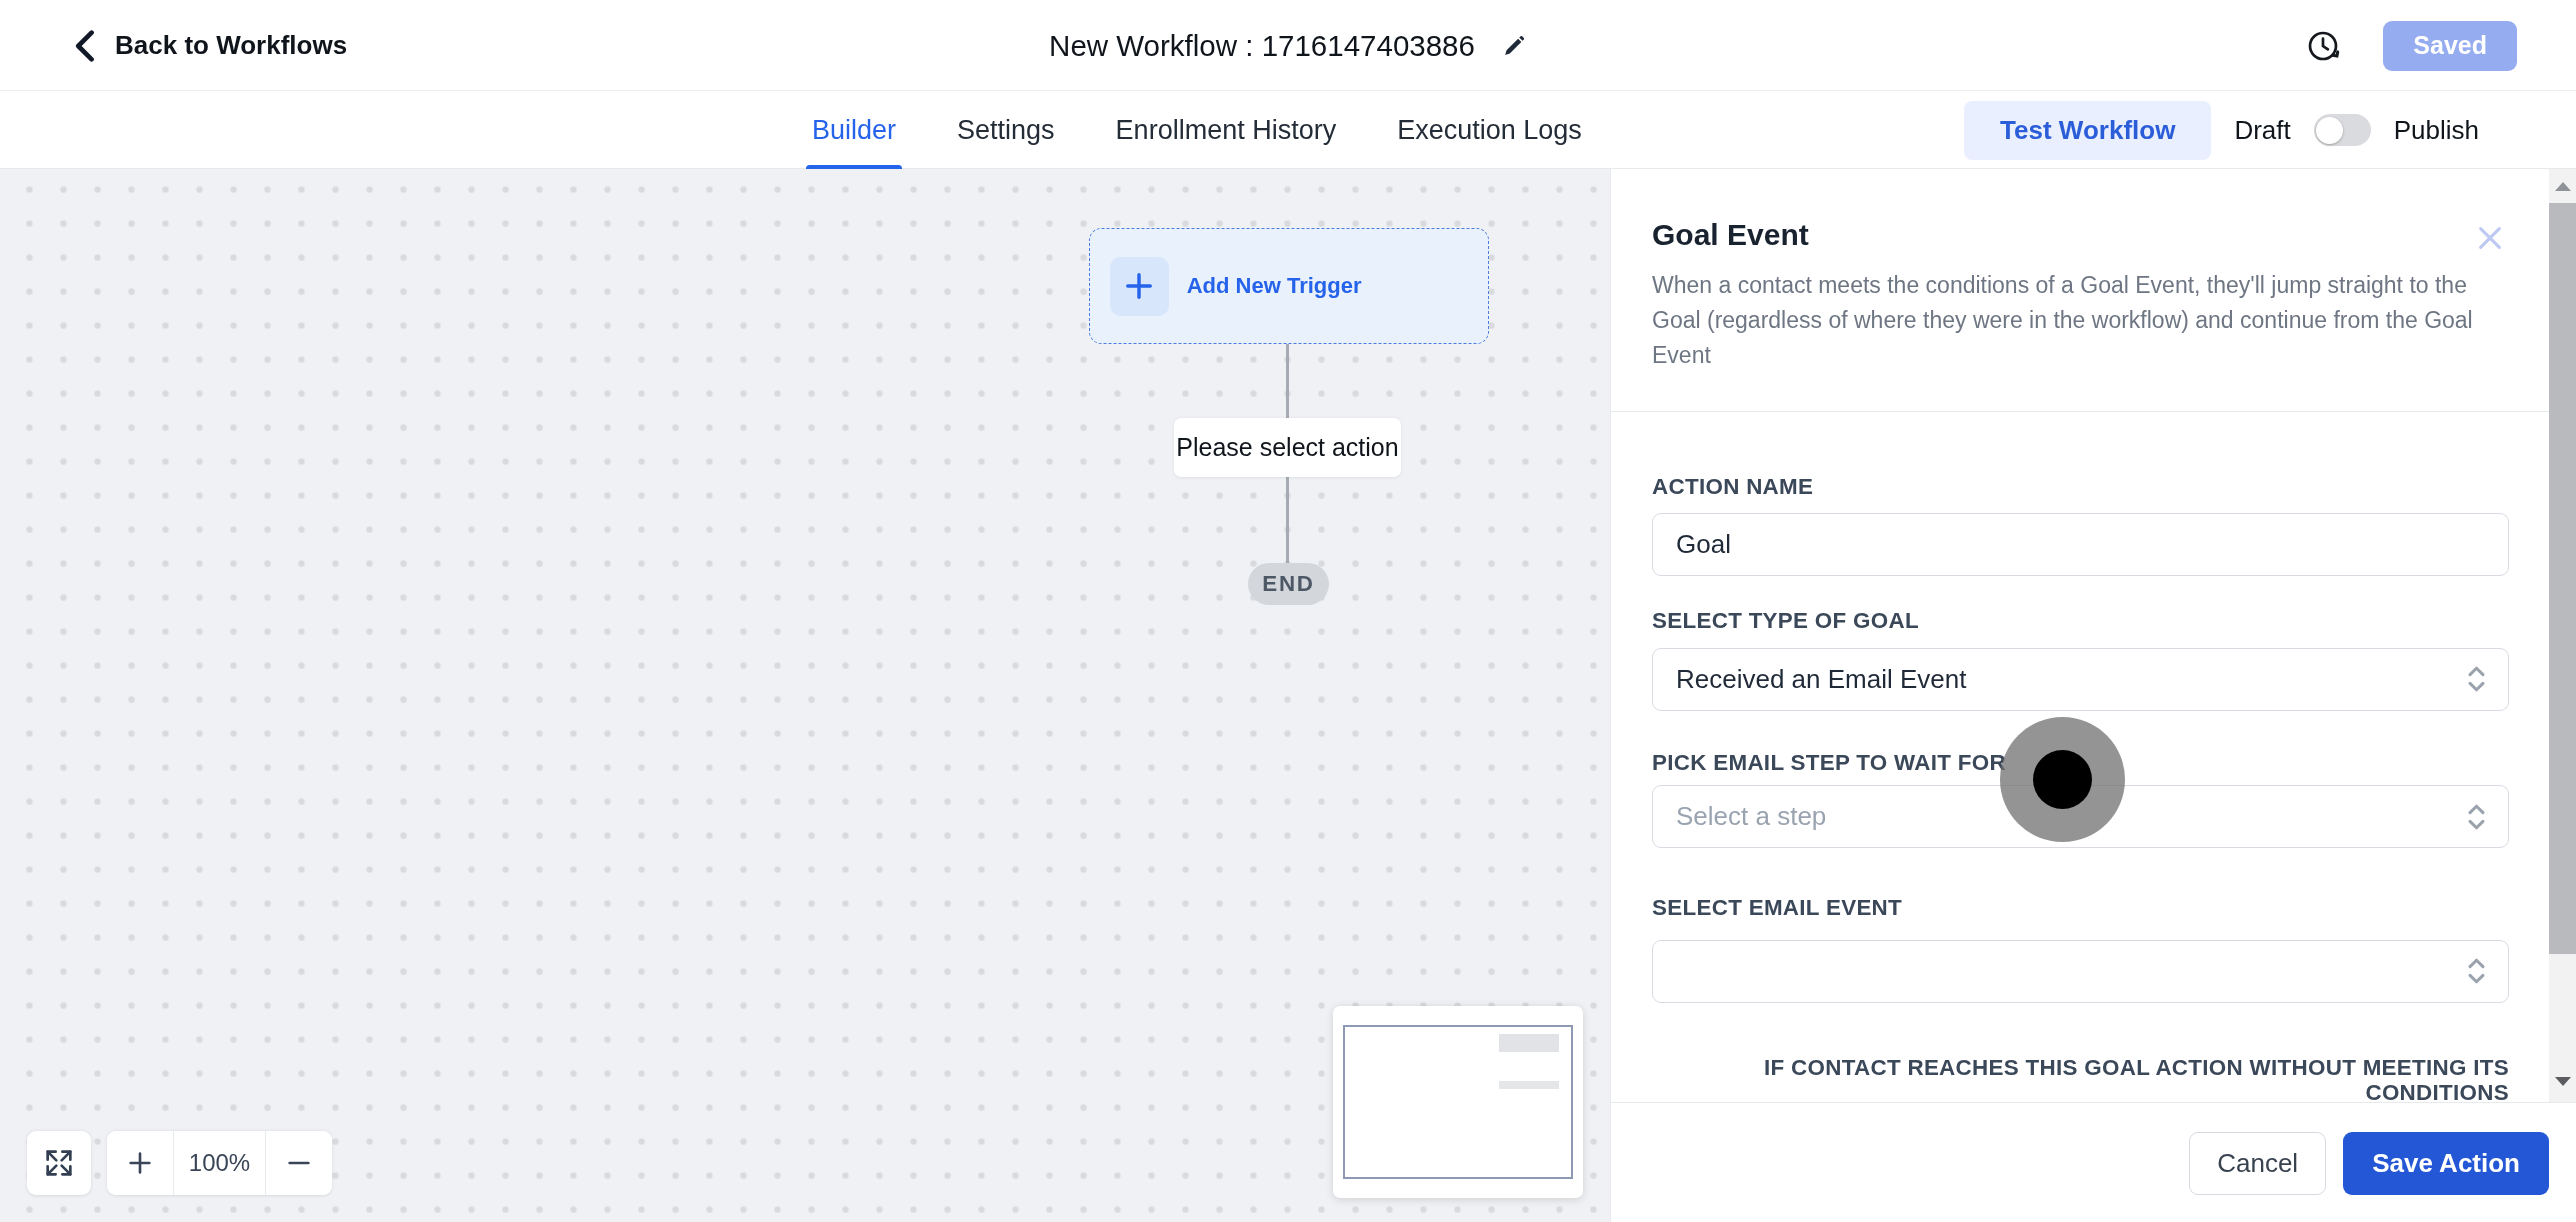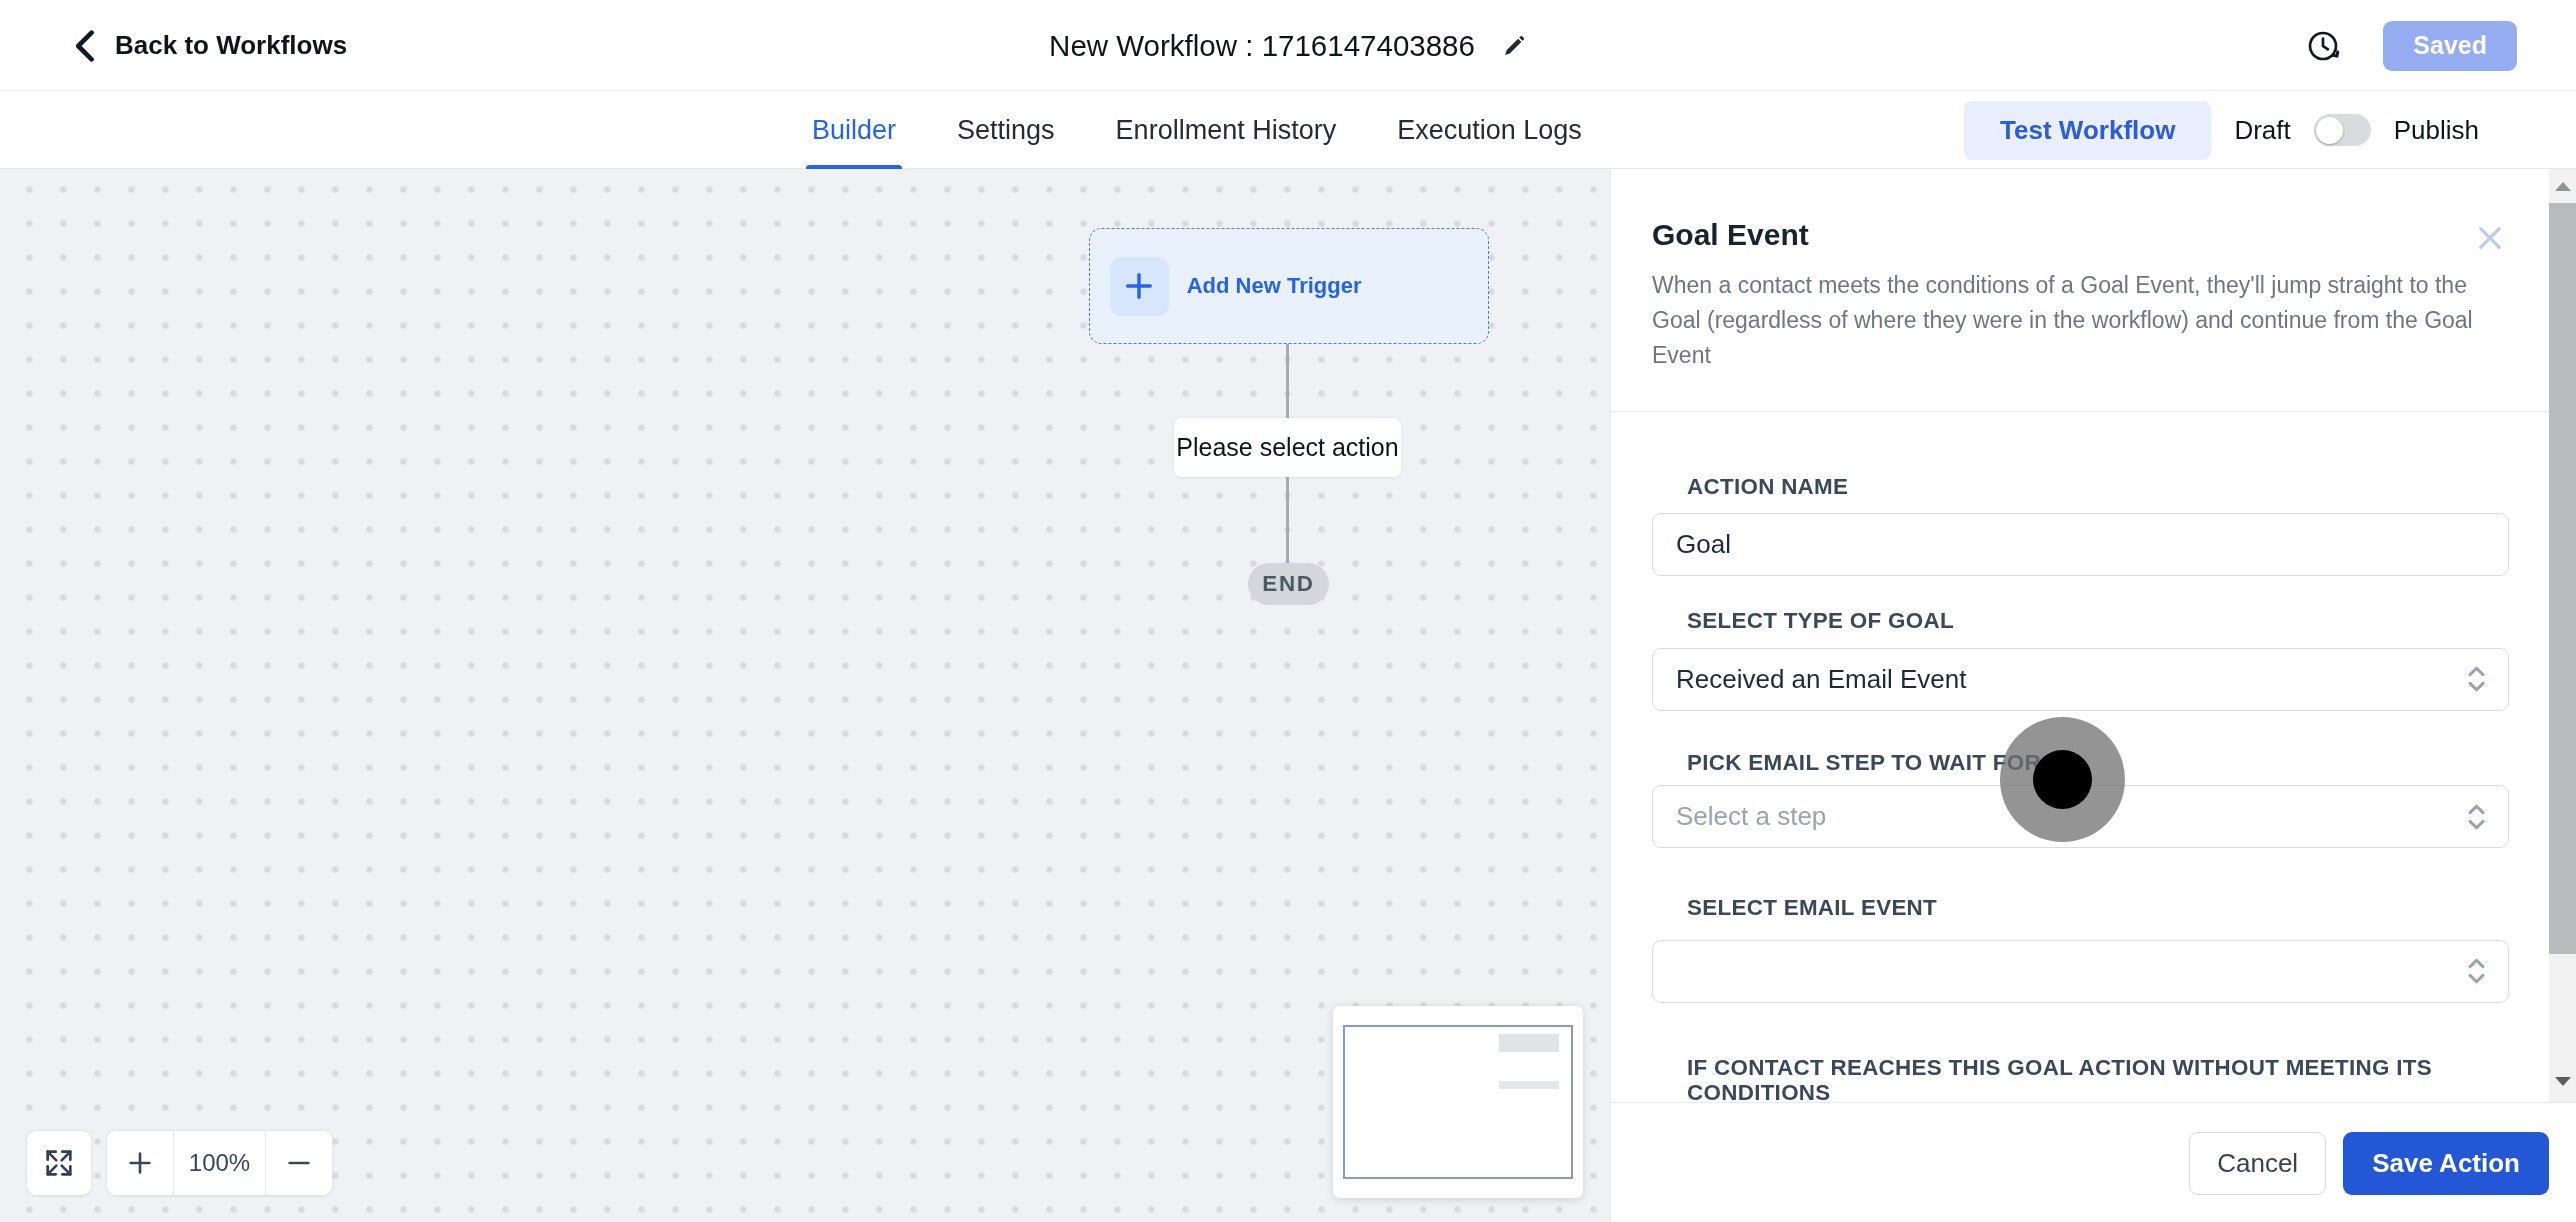--- a/index.html
+++ b/index.html
@@ -107,33 +107,33 @@
     padding:41px 79px 0 41px; border-bottom:0.9px solid #e7e9ec; }
   .panel-title { font-size:30px; font-weight:600; color:#19222f; }
   .panel-desc { margin-top:16px; font-size:23px; line-height:35px; color:#6e7683;
     max-width:859px; }
   .close-btn { position:absolute; right:66px; top:41px; background:none; border:none;
     cursor:pointer; padding:3.6px; }
 
   .fields { position:absolute; left:0; top:235px; width:100%; height:698px;
     padding:70px 67px 0 41px; overflow:hidden; }
   .f-label { font-size:22.4px; font-weight:700; color:#3b4859; letter-spacing:0.3px;
-    line-height:25px;margin-left:35px; }
+    line-height:25px; }
   .f-input { width:100%; height:63px; border:1.8px solid #d8dce2; border-radius:9px;
     font-size:26px; color:#1f2937; padding:0 23px; margin-top:14.3px;
     font-family:inherit; background:#fff; outline:none; }
   .f-select { position:relative; width:100%; height:63px; border:1.8px solid #d8dce2;
     border-radius:9px; margin-top:14.3px; display:flex; align-items:center;
     padding:0 63px 0 23px; font-size:26px; color:#1f2937; cursor:pointer;
     background:#fff; }
   .f-select .chev { position:absolute; right:19.7px; top:50%; transform:translateY(-50%);
     display:flex; }
   .placeholder { color:#9aa3b0; }
   .grp-2 { margin-top:32px; } .grp-3 { margin-top:39px; }
-  .grp-4 { margin-top:47px; } .grp-5 { margin-top:52px; }
+  .grp-4 { margin-top:47px; } .grp-5 { margin-top:52px;text-align:right; }
   .grp-3 .f-select, .grp-5 .f-select { margin-top:10.7px; }
   .grp-4 .f-select { margin-top:19.7px; }
 
   .panel-footer { position:absolute; left:0; bottom:0; width:100%; height:121px;
     border-top:0.9px solid #e7e9ec; background:#fff; display:flex; align-items:center;
     justify-content:flex-end; gap:17px; padding-right:27px; }
   .btn-cancel { min-width:123px; height:63px; border-radius:9px;
     border:1.8px solid #d6dae0; background:#fff; color:#39434f; font-size:26px;
     font-weight:500; display:flex; align-items:center; justify-content:center;
     padding:0 27px; cursor:pointer; }

